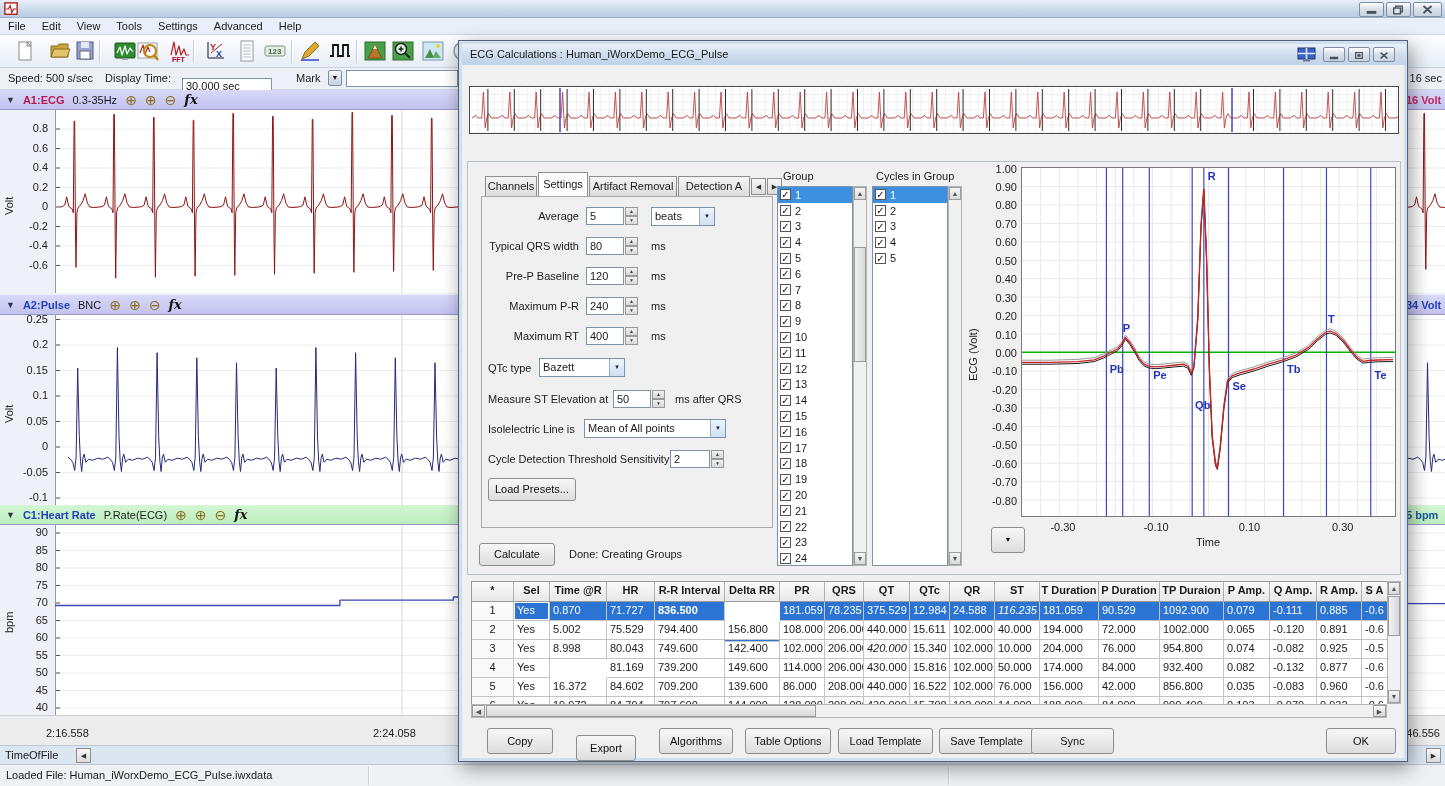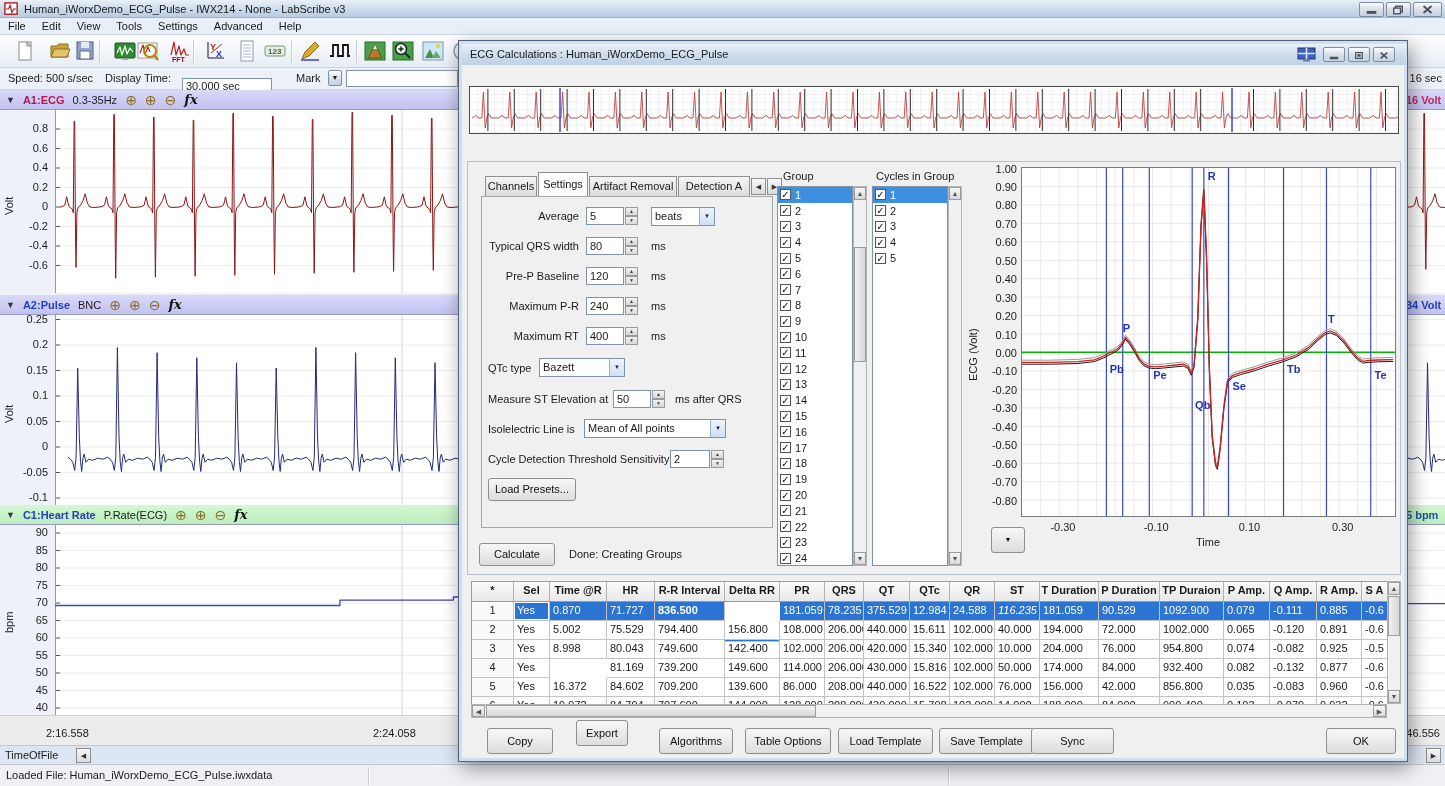--- a/index.html
+++ b/index.html
@@ -82,21 +82,20 @@
 </head>
 <body>
 
 <div id="root">
 
   <div id="titlebar">
     <span class="abs" style="left:4px;top:2px"><svg width="14" height="14" viewBox="0 0 16 16">
           <rect x="1" y="1" width="14" height="13" fill="#fff" stroke="#b02020" stroke-width="1.6"></rect>
           <path d="M2,8 L5,8 7,4 9,12 11,8 14,8" fill="none" stroke="#b02020" stroke-width="1.4"></path>
         </svg></span>
-    <span class="t">Human_iWorxDemo_ECG_Pulse - IWX214 - None - LabScribe v3</span>
     <span class="winbtn" style="left:1359px;top:2px;width:25px"><svg viewBox="0 0 24 13">
           <rect x="7" y="8" width="10" height="3" fill="#44505e"></rect>
         </svg></span>
     <span class="winbtn" style="left:1386px;top:2px;width:25px"><svg viewBox="0 0 24 13">
           <rect x="9" y="3" width="7" height="6" fill="none" stroke="#44505e" stroke-width="1.4"></rect>
           <rect x="7" y="5" width="7" height="6" fill="#dfe6ee" stroke="#44505e" stroke-width="1.4"></rect>
         </svg></span>
     <span class="winbtn" style="left:1413px;top:2px;width:29px"><svg viewBox="0 0 24 13">
           <path d="M8,3 L16,10 M16,3 L8,10" stroke="#44505e" stroke-width="1.8"></path>
         </svg></span>
@@ -897,21 +896,21 @@
         </div>
         <div class="trow">
           <div class="tc num" style="width: 42px;">3</div>
           <div class="tc" style="width: 36px;">Yes</div>
           <div class="tc" style="width: 57px;">8.998</div>
           <div class="tc" style="width: 48px;">80.043</div>
           <div class="tc" style="width: 70px;">749.600</div>
           <div class="tc" style="width: 55px;">142.400</div>
           <div class="tc" style="width: 45px;">102.000</div>
           <div class="tc" style="width: 39px;">206.000</div>
-          <div class="tc" style="width: 46px;">420.000</div>
+          <div class="tc" style="width: 46px; font-style: italic;">420.000</div>
           <div class="tc" style="width: 40px;">15.340</div>
           <div class="tc" style="width: 45px;">102.000</div>
           <div class="tc" style="width: 45px;">10.000</div>
           <div class="tc" style="width: 59px;">204.000</div>
           <div class="tc" style="width: 61px;">76.000</div>
           <div class="tc" style="width: 64px;">954.800</div>
           <div class="tc" style="width: 46px;">0.074</div>
           <div class="tc" style="width: 47px;">-0.082</div>
           <div class="tc" style="width: 45px;">0.925</div>
           <div class="tc" style="width: 26px;">-0.5</div>
@@ -985,21 +984,21 @@
         <span class="thumb" style="top:14px;height:40px"></span>
         <span class="arr" style="bottom:0">▼</span>
     </div>
     <div class="hsb" style="left:12px;top:663px;width:916px;height:14px">
       <span class="arr" style="left:0">◀</span>
         <span class="thumb" style="left:14px;width:330px"></span>
         <span class="arr" style="right:0">▶</span>
     </div>
 
     <span class="btn" style="left:28px;top:687px;width:66px;height:26px;line-height:24px">Copy</span>
-    <span class="btn" style="left:117px;top:679px;width:52px;height:26px;line-height:24px">Export</span>
+    <span class="btn" style="left:117px;top:694px;width:60px;height:26px;line-height:24px">Export</span>
     <span class="btn" style="left:200px;top:687px;width:74px;height:26px;line-height:24px">Algorithms</span>
     <span class="btn" style="left:286px;top:687px;width:86px;height:26px;line-height:24px">Table Options</span>
     <span class="btn" style="left:379px;top:687px;width:95px;height:26px;line-height:24px">Load Template</span>
     <span class="btn" style="left:480px;top:687px;width:95px;height:26px;line-height:24px">Save Template</span>
     <span class="btn" style="left:572px;top:687px;width:83px;height:26px;line-height:24px">Sync</span>
     <span class="btn" style="left:867px;top:687px;width:70px;height:26px;line-height:24px">OK</span>
   </div>
 </div>
 
 </body></html>

